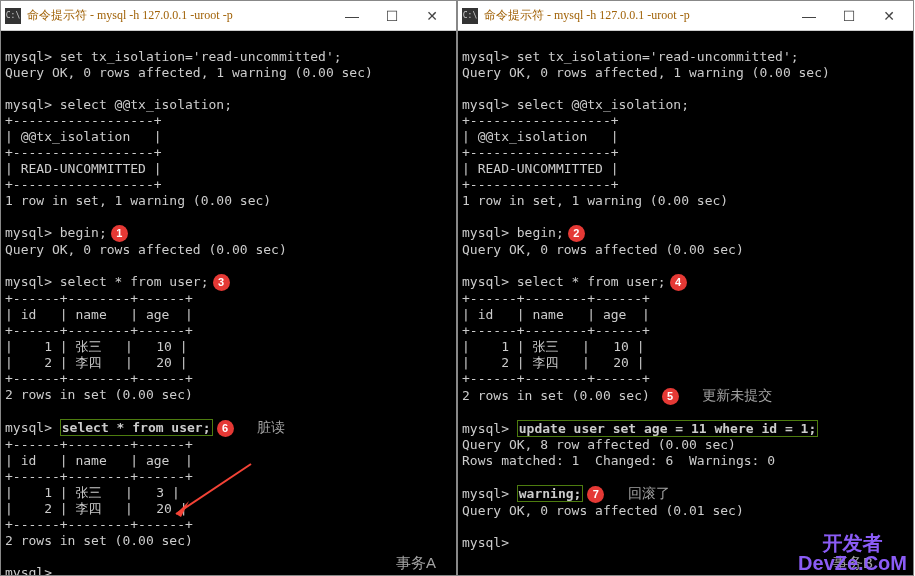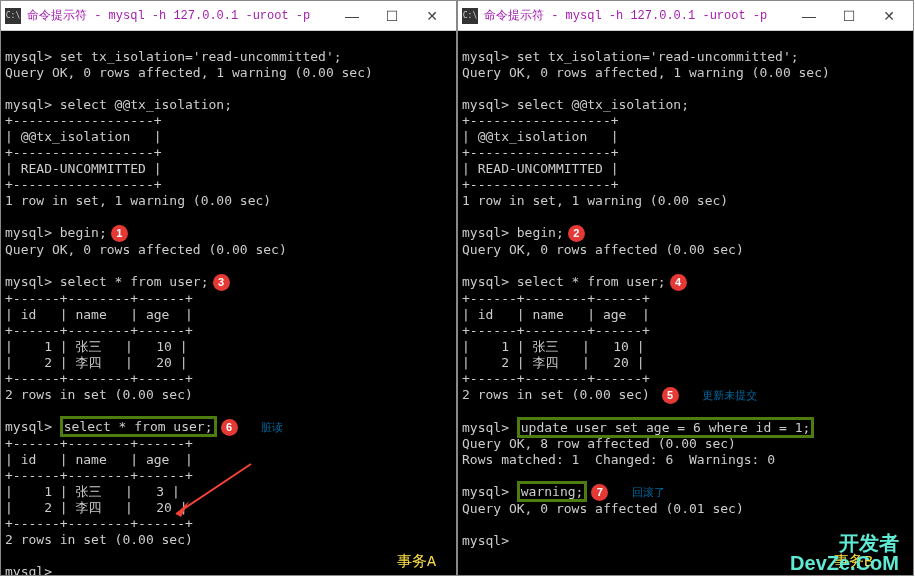--- a/index.html
+++ b/index.html
@@ -1,31 +1,31 @@
 <!DOCTYPE html>
 <html><head>
 <meta charset="utf-8">
 <style>
 * { margin: 0; padding: 0; box-sizing: border-box; }
 body { background: #fff; font-family: 'NSimSun', 'SimSun', 'Consolas', monospace; font-size: 13px; }
 .container { display: flex; width: 915px; height: 576px; }
 .window { width: 457px; height: 576px; display: flex; flex-direction: column; border: 1px solid #888; }
 .titlebar { background: #fff; height: 30px; display: flex; align-items: center; padding: 0 4px; border-bottom: 1px solid #ccc; }
 .win-icon { width: 16px; height: 16px; background: #333; margin-right: 6px; display: flex; align-items: center; justify-content: center; font-size: 8px; color: #ccc; }
-.title-text { flex: 1; font-size: 12px; color: #a21caf; font-family: Liberation Mono, monospace; white-space: nowrap; overflow: hidden; }
+.title-text { flex: 1; font-size: 12px; color: #a16207; font-family: Liberation Serif, serif; white-space: nowrap; overflow: hidden; }
 .win-controls { display: flex; }
 .win-btn { width: 40px; height: 28px; display: flex; align-items: center; justify-content: center; color: #444; font-size: 14px; cursor: pointer; font-family: Arial; }
 .terminal { flex: 1; background: #000; color: #ccc; padding: 2px 4px; white-space: pre; overflow: hidden; line-height: 16px; font-size: 13px; position: relative; }
 .badge { display: inline-block; background: #e53935; color: #fff; border-radius: 50%; width: 17px; height: 17px; text-align: center; line-height: 17px; font-size: 11px; font-weight: bold; vertical-align: middle; margin-left: 4px; font-family: Arial; }
-.redbox { border: 3px solid #4d7c0f; padding: 0 1px; }
-.annotation { color: #0369a1; background: transparent; font-family: 'Microsoft YaHei', sans-serif; font-size: 11px; }
-.bottom-label { position: absolute; bottom: 4px; color: #fde047; font-family: Liberation Mono, monospace; font-size: 15px; }
+.redbox { border: 1px solid #4d7c0f; padding: 0 1px; font-weight: bold; }
+.annotation { color: #a3a3a3; background: transparent; font-family: 'Microsoft YaHei', sans-serif; font-size: 14px; }
+.bottom-label { position: absolute; bottom: 4px; color: #a3a3a3; font-family: Liberation Sans, sans-serif; font-size: 15px; }
 .bottom-label.a { right: 20px; }
 .bottom-label.b { right: 40px; }
-.watermark { position: absolute; right: 14px; bottom: 2px; color: #5eead4; font-family: 'Microsoft YaHei', sans-serif; font-size: 20px; line-height: 20px; text-align: right; font-weight: bold; }
+.watermark { position: absolute; right: 6px; bottom: 2px; color: #8b5cf6; font-family: 'Microsoft YaHei', sans-serif; font-size: 20px; line-height: 20px; text-align: center; font-weight: bold; }
 .arrow-svg { position: absolute; pointer-events: none; }
 </style>
 </head>
 <body>
 
 <div class="container">
 
   <div class="window">
     <div class="titlebar">
       <div class="win-icon">C:\</div>
@@ -105,21 +105,21 @@
 <span></span>
 <span>mysql&gt; select * from user;</span><span class="badge">4</span>
 <span>+------+--------+------+</span>
 <span>| id   | name   | age  |</span>
 <span>+------+--------+------+</span>
 <span>|    1 | 张三   |   10 |</span>
 <span>|    2 | 李四   |   20 |</span>
 <span>+------+--------+------+</span>
 <span>2 rows in set (0.00 sec)</span> <span class="badge">5</span>   <span class="annotation">更新未提交</span>
 <span></span>
-<span>mysql&gt; </span><span class="redbox">update user set age = 6 where id = 1;</span>
+<span>mysql&gt; </span><span class="redbox">update user set age = 11 where id = 1;</span>
 <span>Query OK, 8 row affected (0.00 sec)</span>
 <span>Rows matched: 1  Changed: 6  Warnings: 0</span>
 <span></span>
 <span>mysql&gt; </span><span class="redbox">warning;</span><span class="badge">7</span>   <span class="annotation">回滚了</span>
 <span>Query OK, 0 rows affected (0.01 sec)</span>
 <span></span>
 <span>mysql&gt; </span>
 <div class="bottom-label b">事务B</div>
 <div class="watermark"><span>开发者</span><br><span>DevZe.CoM</span></div>
     </div>

